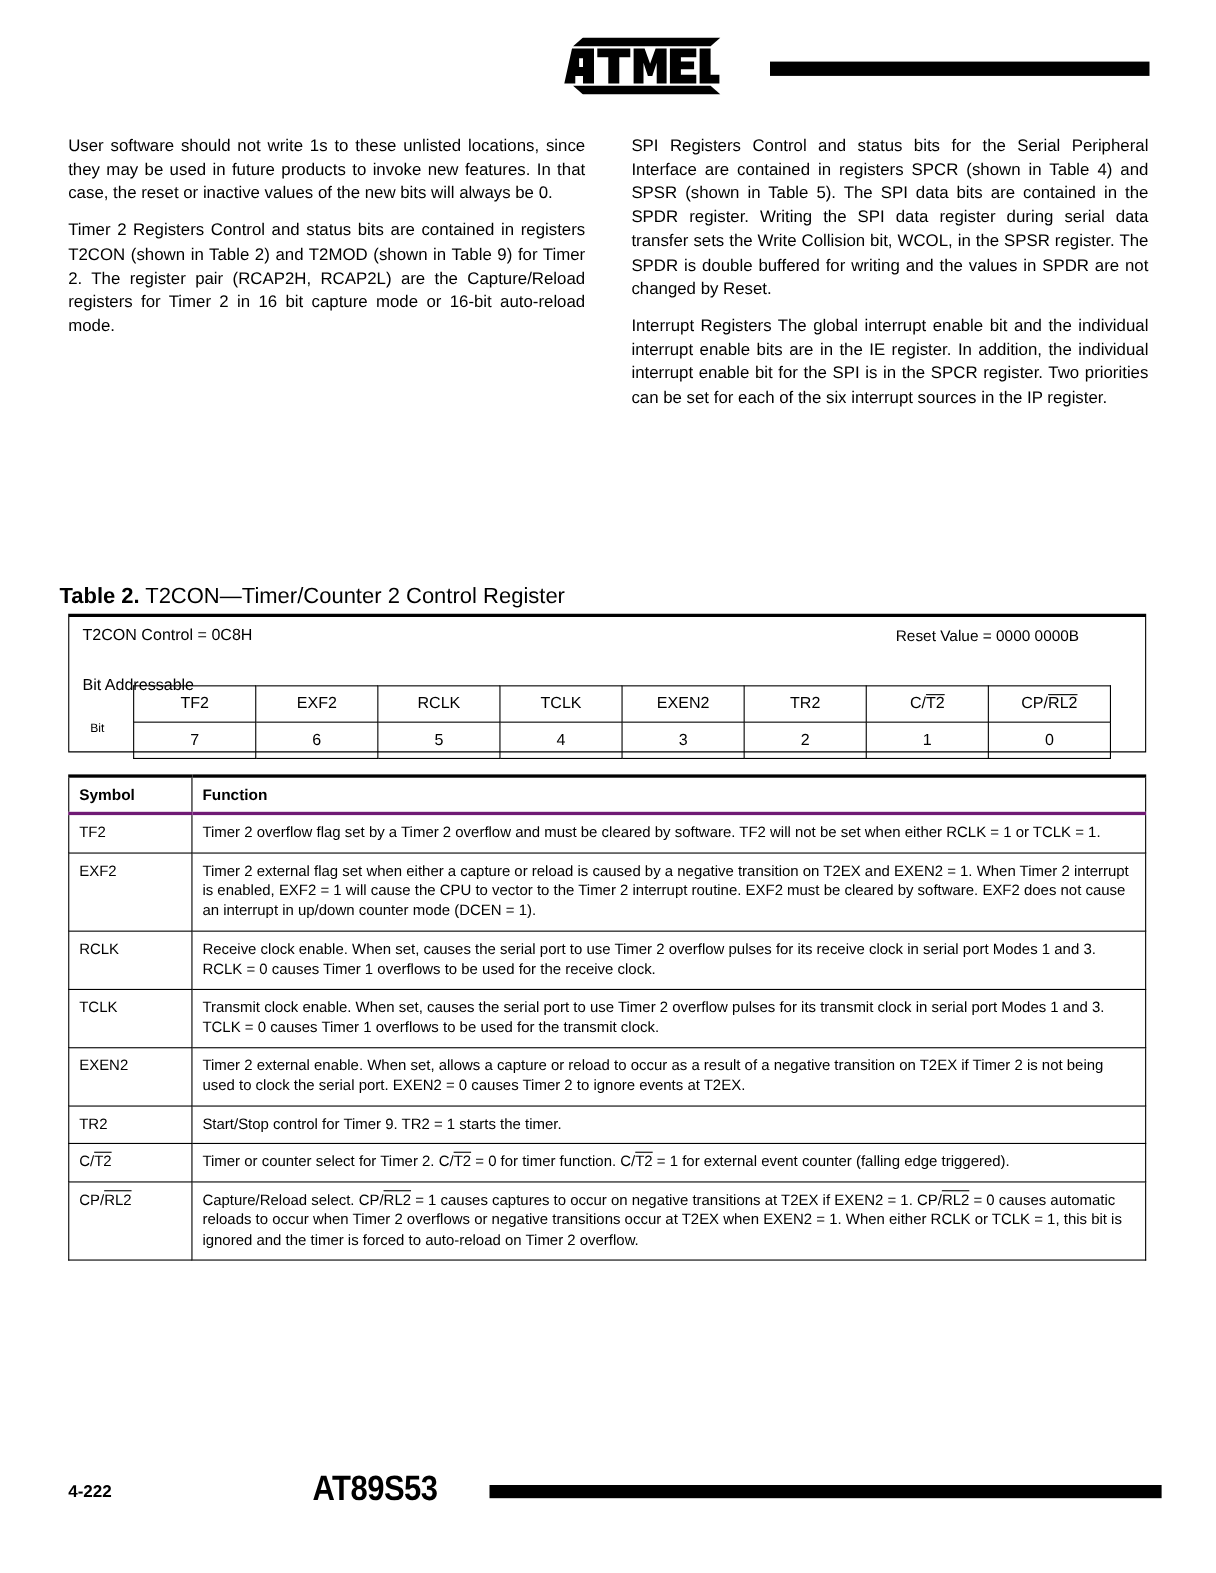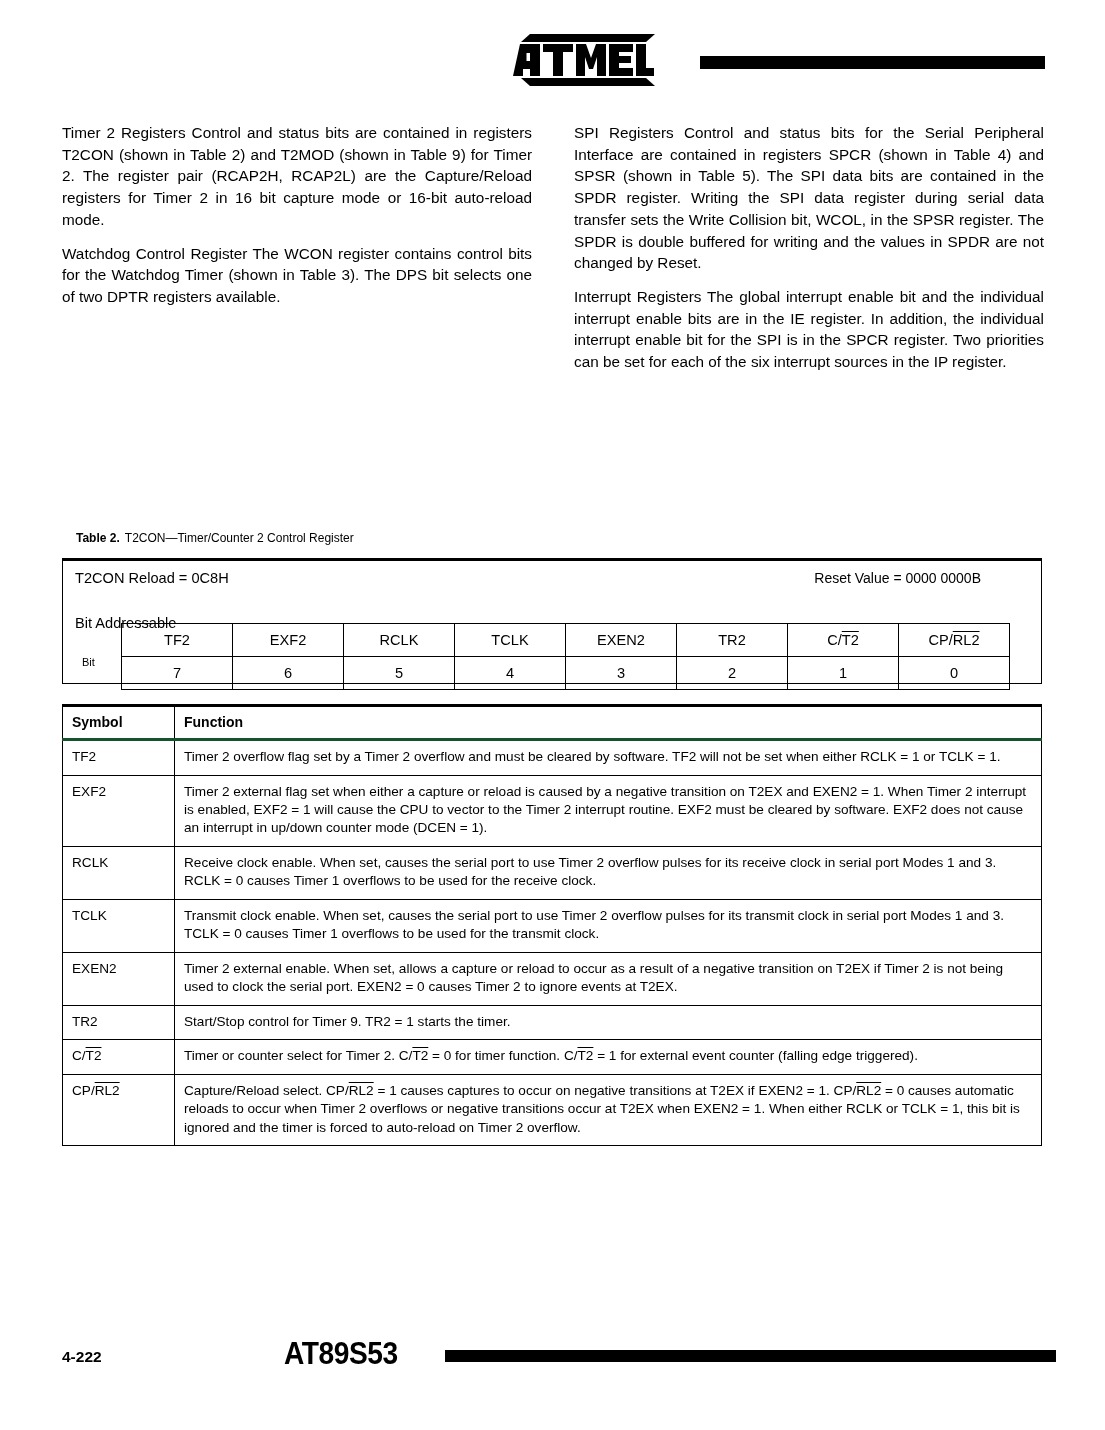--- a/index.html
+++ b/index.html
@@ -61,22 +61,22 @@
   }
   .col p:last-child { margin-bottom: 0; }
   .run-in {
     font-weight: normal;
   }
 
   
   .table-caption {
     position: absolute;
     top: 531px;
-    left: 76px;
-    font-size: 12px;
+    left: 54px;
+    font-size: 20px;
   }
   .table-caption .cap-label { font-weight: bold; }
   .table-caption .cap-text { padding-left: 5px; }
 
   
   .reg-box {
     position: absolute;
     top: 558px;
     left: 62px;
     width: 980px;
@@ -151,21 +151,21 @@
     border: 1px solid #000;
     padding: 7px 9px 8px 9px;
     font-size: 13.6px;
     line-height: 1.36;
     vertical-align: top;
   }
   table.fn-table .col-symbol { width: 93px; }
   table.fn-table thead td {
     font-weight: bold;
     border-top: 3px solid #000;
-    border-bottom: 3px solid #14532d;
+    border-bottom: 3px solid #701a75;
     padding-top: 6px;
     padding-bottom: 6px;
     font-size: 14px;
   }
 
   .ovl {
     text-decoration: overline;
   }
 
   
@@ -221,36 +221,36 @@
                  L218,68 L246,68 L246,84 L198,84 Z"></path>
         <path d="M252,20 L272,20 L272,68 L288,68 L288,84 L252,84 Z"></path>
       </g>
     </svg>
   </div>
   <div class="header-rule"></div>
 </div>
 
 <div class="columns">
   <div class="col">
+    <p><span>User software should not write 1s to these unlisted locations, since they may be used in future products to invoke new features. In that case, the reset or inactive values of the new bits will always be 0.</span></p>
     <p><span class="run-in">Timer 2 Registers</span><span> Control and status bits are contained in registers T2CON (shown in Table 2) and T2MOD (shown in Table 9) for Timer 2. The register pair (RCAP2H, RCAP2L) are the Capture/Reload registers for Timer 2 in 16 bit capture mode or 16-bit auto-reload mode.</span></p>
-    <p><span class="run-in">Watchdog Control Register</span><span> The WCON register contains control bits for the Watchdog Timer (shown in Table 3). The DPS bit selects one of two DPTR registers available.</span></p>
   </div>
   <div class="col">
     <p><span class="run-in">SPI Registers</span><span> Control and status bits for the Serial Peripheral Interface are contained in registers SPCR (shown in Table 4) and SPSR (shown in Table 5). The SPI data bits are contained in the SPDR register. Writing the SPI data register during serial data transfer sets the Write Collision bit, WCOL, in the SPSR register. The SPDR is double buffered for writing and the values in SPDR are not changed by Reset.</span></p>
     <p><span class="run-in">Interrupt Registers</span><span> The global interrupt enable bit and the individual interrupt enable bits are in the IE register. In addition, the individual interrupt enable bit for the SPI is in the SPCR register. Two priorities can be set for each of the six interrupt sources in the IP register.</span></p>
   </div>
 </div>
 
 <div class="table-caption">
   <span class="cap-label">Table 2.</span><span class="cap-text">T2CON—Timer/Counter 2 Control Register</span>
 </div>
 
 <div class="reg-box">
   <div class="reg-line">
-    <span class="reg-addr">T2CON Reload = 0C8H</span>
+    <span class="reg-addr">T2CON Control = 0C8H</span>
     <span class="reg-reset">Reset Value = 0000 0000B</span>
   </div>
   <div class="reg-bitaddr">Bit Addressable</div>
 
   <div class="bitgrid-wrap">
     <span class="bit-label">Bit</span>
     <table class="bitgrid">
       <tbody>
         <tr>
           <td>TF2</td>

